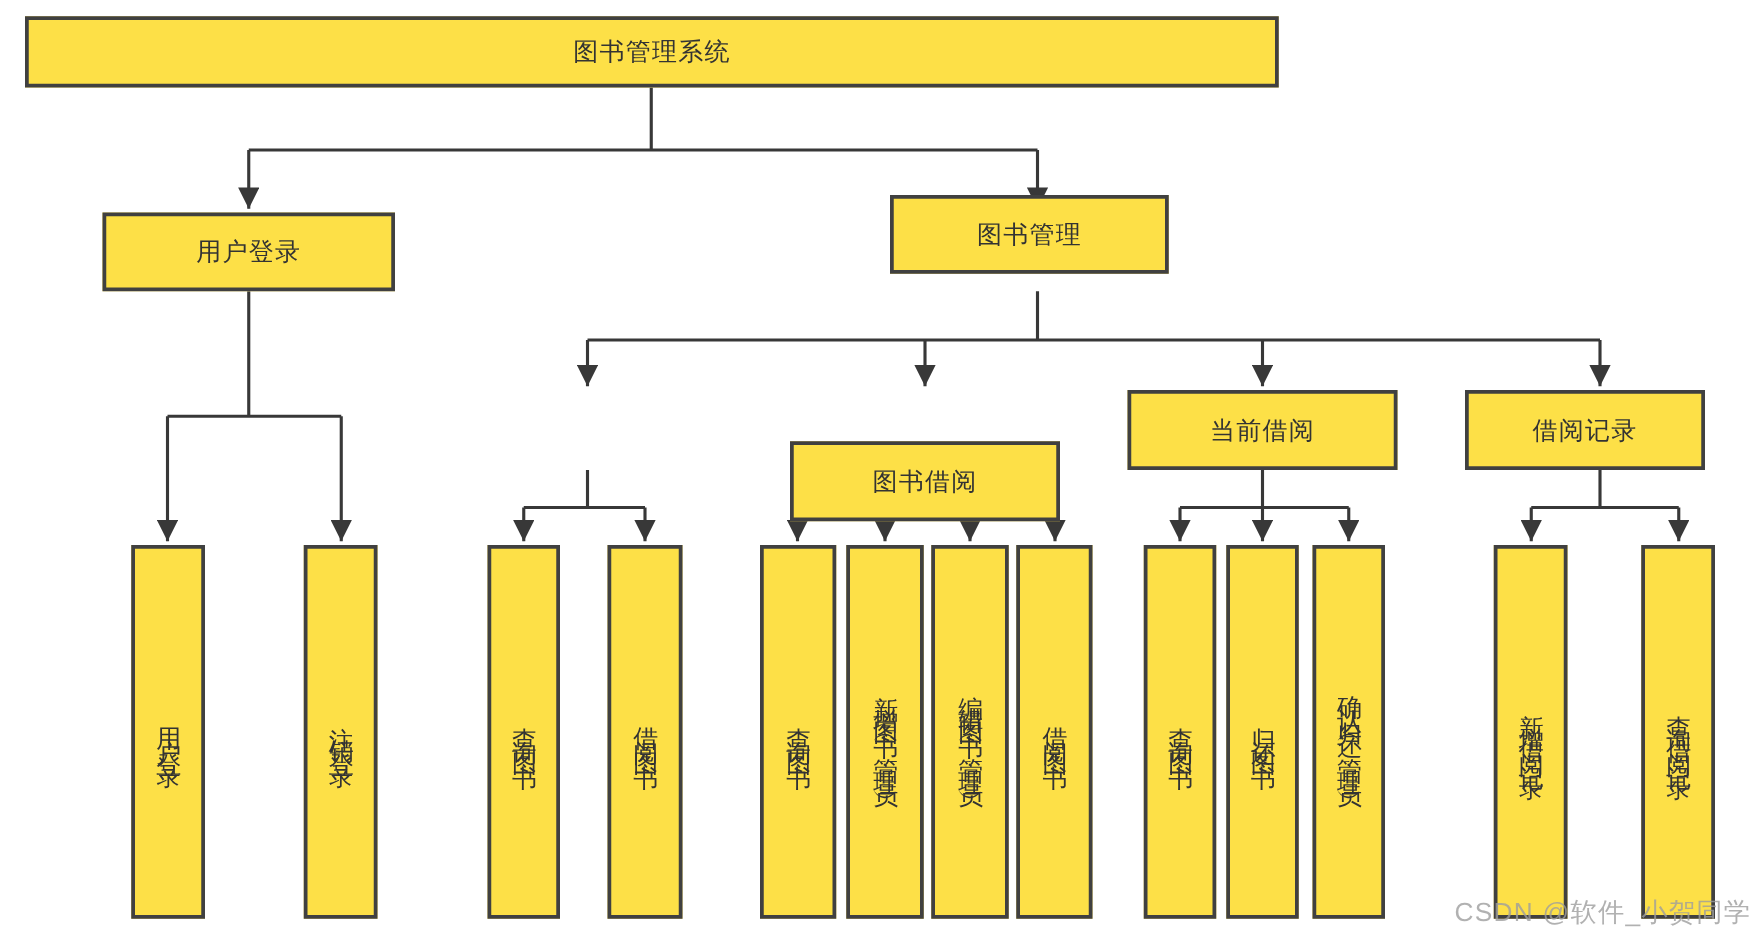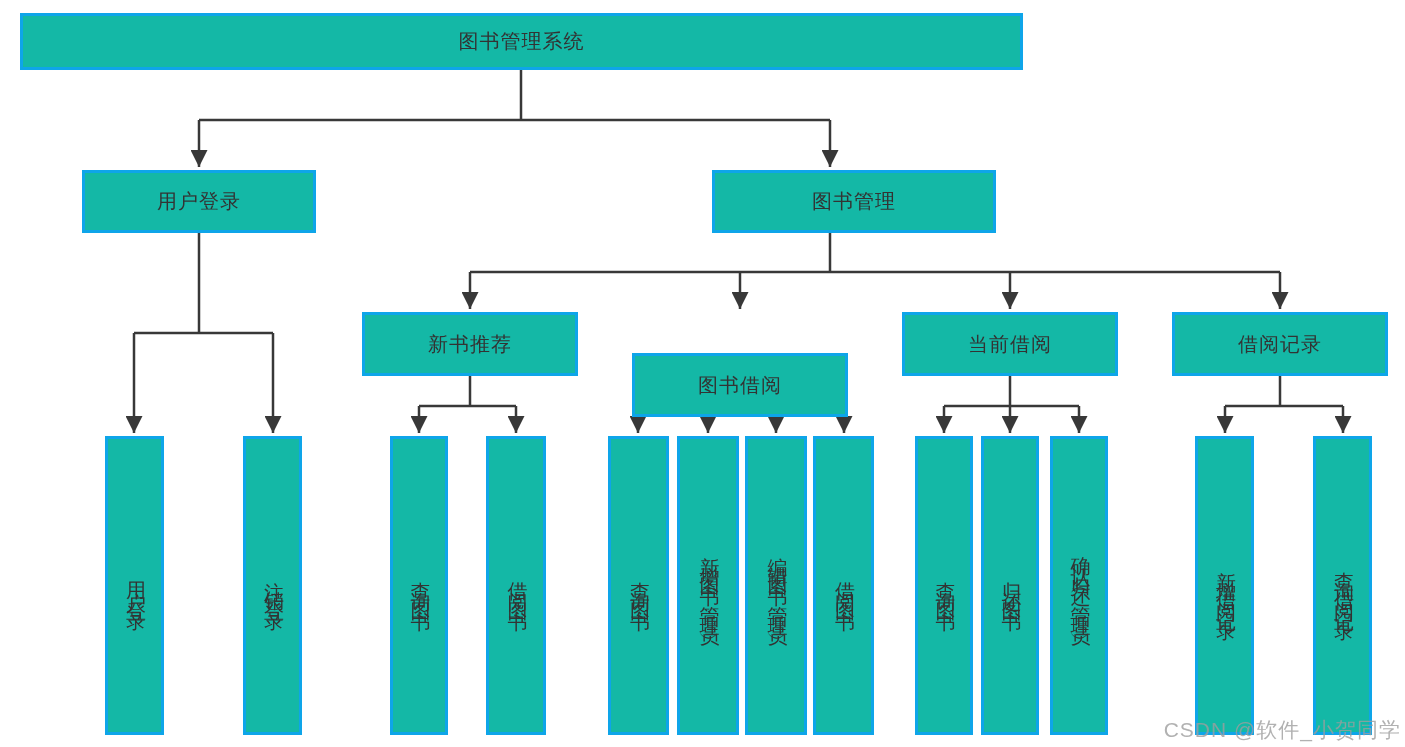--- a/index.html
+++ b/index.html
@@ -2,25 +2,24 @@
 <html><head>
 <meta charset="utf-8">
 <style>
   html,body{margin:0;padding:0;background:#fff;}
   .canvas{
     position:relative;width:1405px;height:747px;background:#ffffff;
     font-family:"Liberation Sans", sans-serif;overflow:hidden;
   }
   .connectors{position:absolute;left:0;top:0;z-index:1;}
   .node{
-    position:absolute;box-sizing:border-box;background:#14b8a6;
-    border:3px solid #0ea5e9;color:#333333;
+    position:absolute;box-sizing:border-box;background:#fde047;
+    border:3px solid #404040;color:#333333;
     display:flex;align-items:center;justify-content:center;
     z-index:2;
-    font-family:Liberation Mono, monospace;
   }
   .hbox{font-size:20px;letter-spacing:1px;}
   .vbox{
     writing-mode:vertical-rl;text-orientation:mixed;
     font-size:20px;letter-spacing:10px;line-height:1;
     top:436px;height:299px;
   }
   .watermark{
     position:absolute;right:4px;bottom:3px;z-index:3;
     font-size:21px;color:rgba(158,158,158,0.8);letter-spacing:1px;
@@ -67,26 +66,25 @@
       <path d="M1010,406 L1010,433" marker-end="url(#arw)"></path>
       <path d="M1079,406 L1079,433" marker-end="url(#arw)"></path>
       <path d="M1225,406 L1225,433" marker-end="url(#arw)"></path>
       <path d="M1343,406 L1343,433" marker-end="url(#arw)"></path>
     </g>
   </svg>
 
   <div class="node hbox" style="left:20px;top:13px;width:1003px;height:57px;">图书管理系统</div>
 
   <div class="node hbox" style="left:82px;top:170px;width:234px;height:63px;">用户登录</div>
-  <div class="node hbox" style="left:712px;top:170px;width:284px;height:63px;">图书管理</div>
+  <div class="node hbox" style="left:712px;top:156px;width:223px;height:63px;">图书管理</div>
 
-  <div class="node hbox" style="left:362px;top:312px;width:216px;height:64px;">新书推荐</div>
   <div class="node hbox" style="left:632px;top:312px;width:216px;height:64px;margin-top:41px;">图书借阅</div>
   <div class="node hbox" style="left:902px;top:312px;width:216px;height:64px;">当前借阅</div>
-  <div class="node hbox" style="left:1172px;top:312px;width:216px;height:64px;">借阅记录</div>
+  <div class="node hbox" style="left:1172px;top:312px;width:192px;height:64px;">借阅记录</div>
 
   <div class="node vbox" style="left:105px;width:59px;">用户登录</div>
   <div class="node vbox" style="left:243px;width:59px;">注销登录</div>
 
   <div class="node vbox" style="left:390px;width:58px;">查询图书</div>
   <div class="node vbox" style="left:486px;width:60px;">借阅图书</div>
 
   <div class="node vbox" style="left:608px;width:61px;">查询图书</div>
   <div class="node vbox" style="left:677px;width:62px;">新增图书（管理员）</div>
   <div class="node vbox" style="left:745px;width:62px;">编辑图书（管理员）</div>

